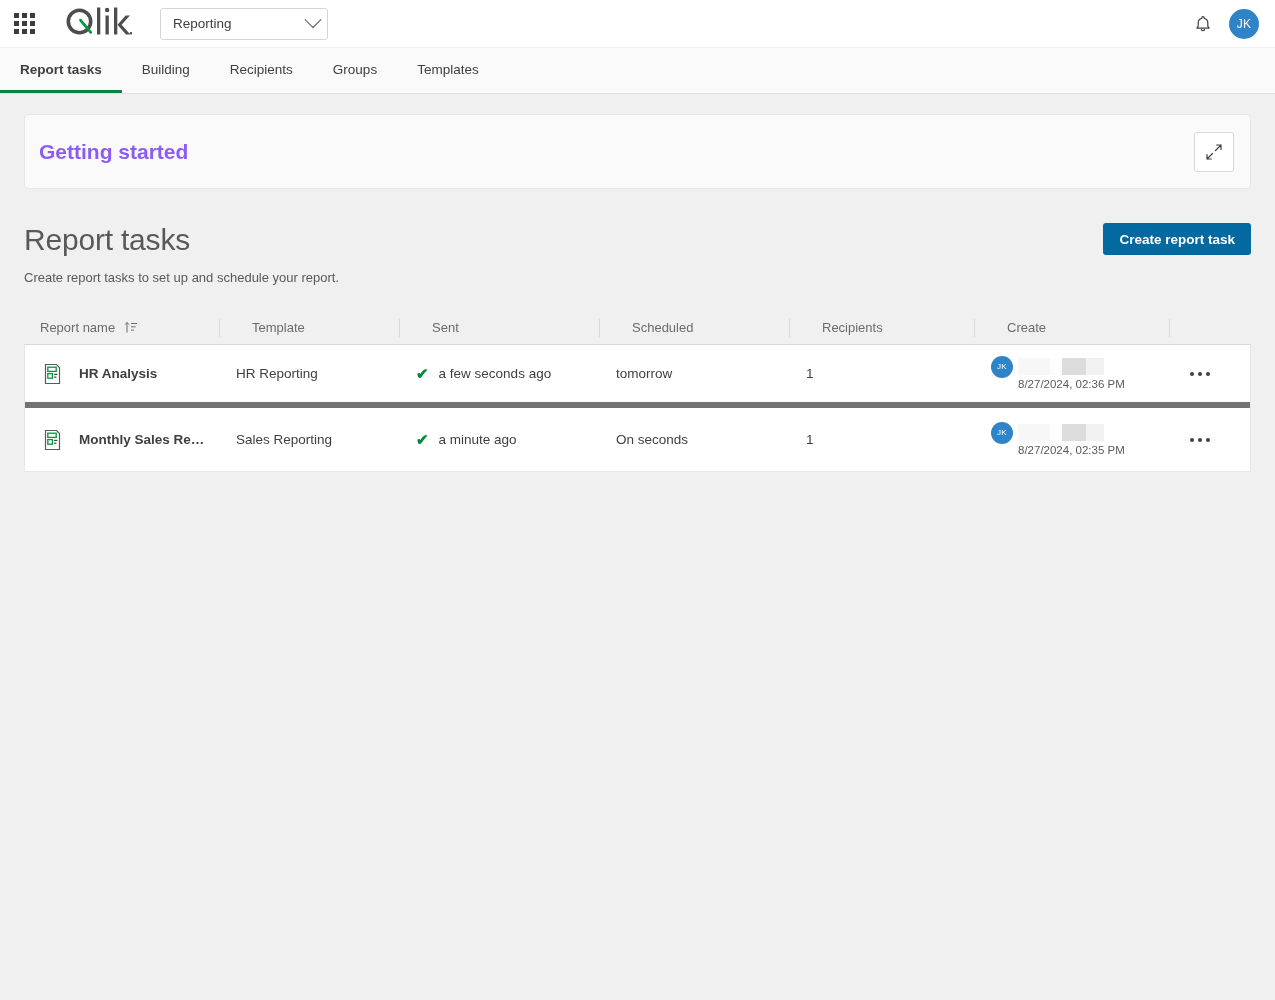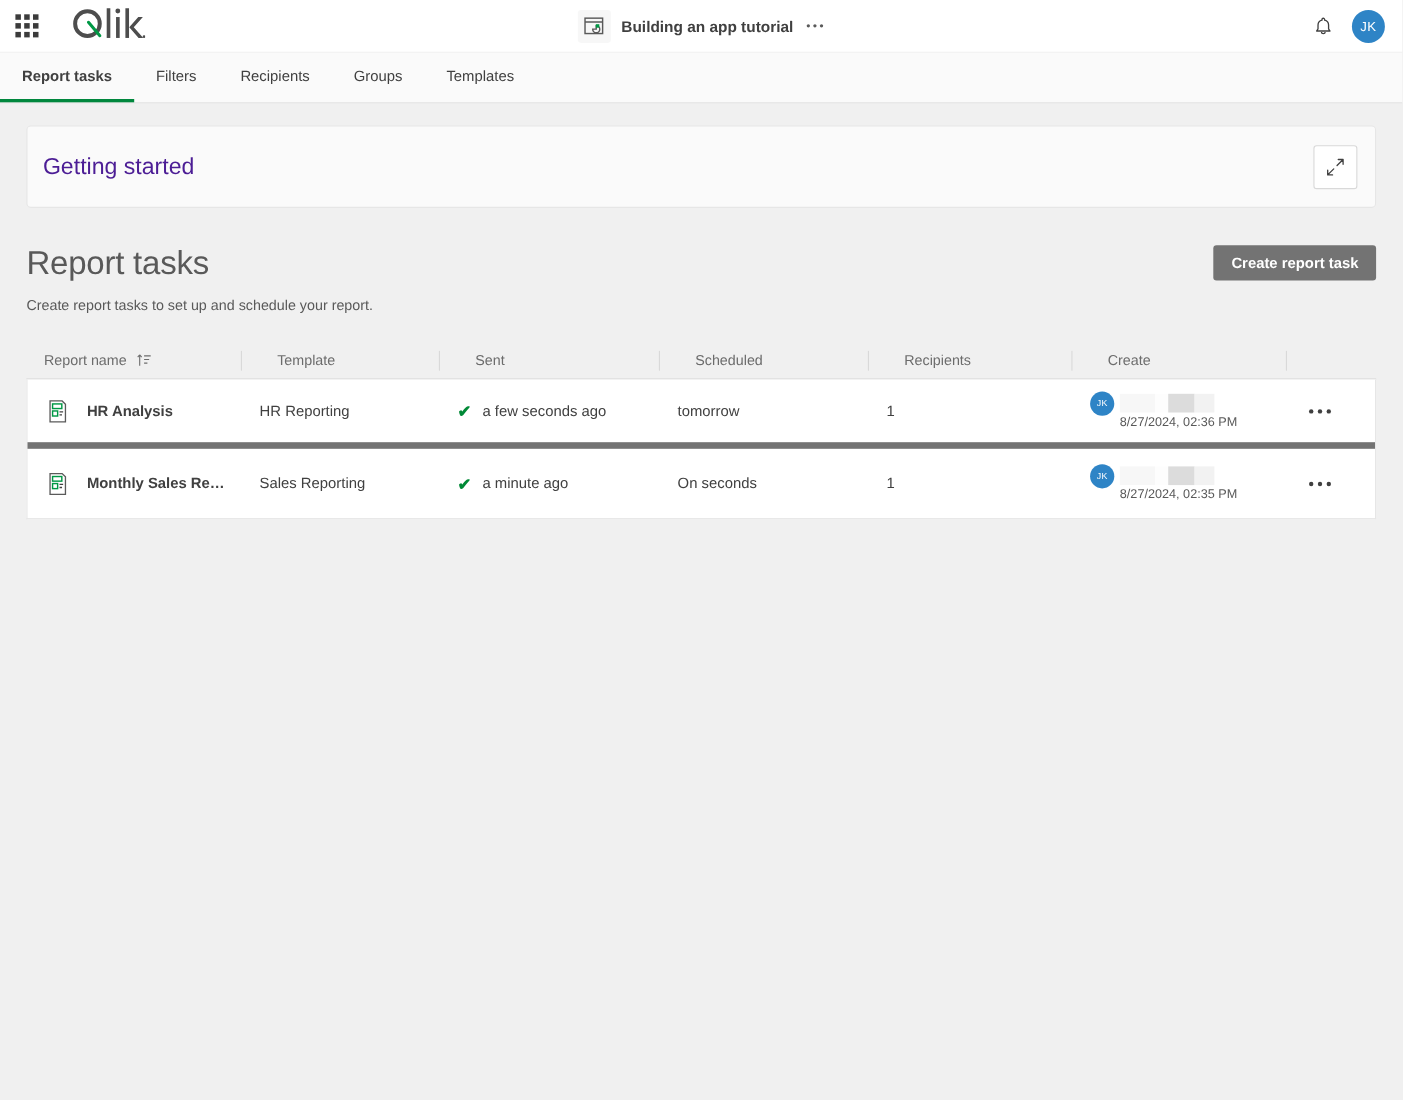--- a/index.html
+++ b/index.html
@@ -134,40 +134,40 @@
   .getting-started {
     background: #fafafa;
     border: 1px solid #e6e6e6;
     border-radius: 4px;
     height: 75px;
     display: flex;
     align-items: center;
     padding: 0 16px 0 14px;
     justify-content: space-between;
   }
-  .gs-title { font-size: 21px; color: #4c1d95; font-weight: normal; }
+  .gs-title { font-size: 21px; color: #8b5cf6; font-weight: bold; }
   .expand-btn {
     width: 40px; height: 40px;
     border: 1px solid #d9d9d9;
     border-radius: 3px;
     background: #fff;
     display: flex; align-items: center; justify-content: center;
     cursor: pointer;
   }
 
   .page-head {
     margin-top: 34px;
     display: flex;
     align-items: flex-start;
     justify-content: space-between;
   }
   .page-title { font-size: 30px; font-weight: normal; color: #595959; letter-spacing: -.2px; }
   .page-sub { font-size: 13px; color: #595959; margin-top: 13px; }
   .btn-primary {
-    background: #737373;
+    background: #0369a1;
     color: #fff;
     border: none;
     border-radius: 3px;
     font-size: 13.5px;
     font-weight: bold;
     padding: 0 16px;
     height: 32px;
     cursor: pointer;
     font-family: "Liberation Sans", sans-serif;
   }
@@ -278,55 +278,43 @@
       <path d="M17.4 16.1l10.3 12.2c1.2 1.4 3.3-.4 2.1-1.8L19.5 14.3c-1.2-1.4-3.3.4-2.1 1.8z" fill="#009845"></path>
       <rect x="35" y="2.5" width="3.3" height="27" fill="#4d4d4d"></rect>
       <rect x="43.5" y="10.5" width="3.3" height="19" fill="#4d4d4d"></rect>
       <circle cx="45.1" cy="5" r="2.2" fill="#4d4d4d"></circle>
       <rect x="52" y="2.5" width="3.3" height="27" fill="#4d4d4d"></rect>
       <path d="M55.5 19.8l8.2-9.3h4.2l-8.3 9.3 8.7 9.7h-4.3z" fill="#4d4d4d"></path>
       <circle cx="69" cy="28.3" r="1.3" fill="#4d4d4d"></circle>
     </svg>
   </div>
 
-
-  <div class="app-center">
-    <div class="app-thumb">
-      <svg width="19" height="19" viewBox="0 0 19 19">
-        <rect x="1.5" y="2.5" width="16" height="14" fill="none" stroke="#5a5a5a" stroke-width="1.3"></rect>
-        <line x1="1.5" y1="6" x2="17.5" y2="6" stroke="#5a5a5a" stroke-width="1.3"></line>
-        <path d="M8.5 12.5a3.2 3.2 0 1 0 3.2-3.2v3.2z" fill="none" stroke="#5a5a5a" stroke-width="1.3"></path>
-        <rect x="11.3" y="8" width="3.2" height="3.2" fill="#009845"></rect>
-      </svg>
-    </div>
-    <span class="app-title">Building an app tutorial</span>
-    <span class="dots-h">
-      <i></i>
-        <i></i>
-        <i></i>
-    </span>
-  </div>
+  <div class="app-select">
+    <span>Reporting</span>
+    <span class="chev"></span>
+  </div>
+
 
   <div class="topbar-right">
     <span style="cursor:pointer;display:flex;">
       <svg width="20" height="20" viewBox="0 0 20 20">
         <path d="M10 2.6c-.7 0-1.2.5-1.2 1.2v.5C6.7 4.8 5.2 6.6 5.2 8.8v3.4l-1.3 2h12.2l-1.3-2V8.8c0-2.2-1.5-4-3.6-4.5v-.5c0-.7-.5-1.2-1.2-1.2z" fill="none" stroke="#404040" stroke-width="1.2" stroke-linejoin="round"></path>
         <path d="M8.3 15c0 .9.8 1.6 1.7 1.6s1.7-.7 1.7-1.6" fill="none" stroke="#404040" stroke-width="1.2"></path>
       </svg>
     </span>
     <div class="avatar">JK</div>
   </div>
 </div>
 
 <div class="tabs">
   <div class="tab active">
     <span>Report tasks</span>
   </div>
   <div class="tab">
-    <span>Filters</span>
+    <span>Building</span>
   </div>
   <div class="tab">
     <span>Recipients</span>
   </div>
   <div class="tab">
     <span>Groups</span>
   </div>
   <div class="tab">
     <span>Templates</span>
   </div>

